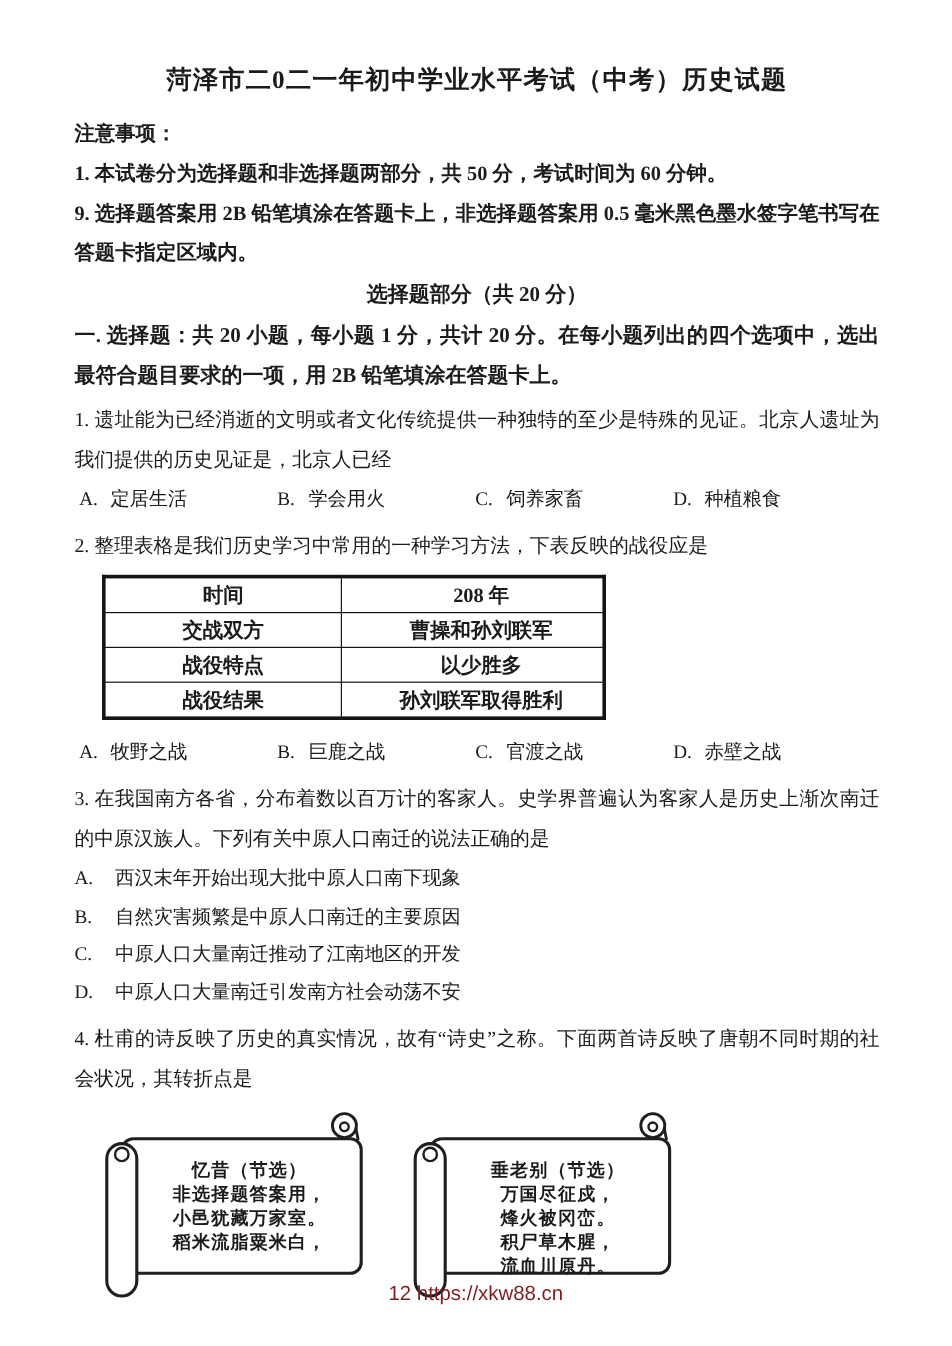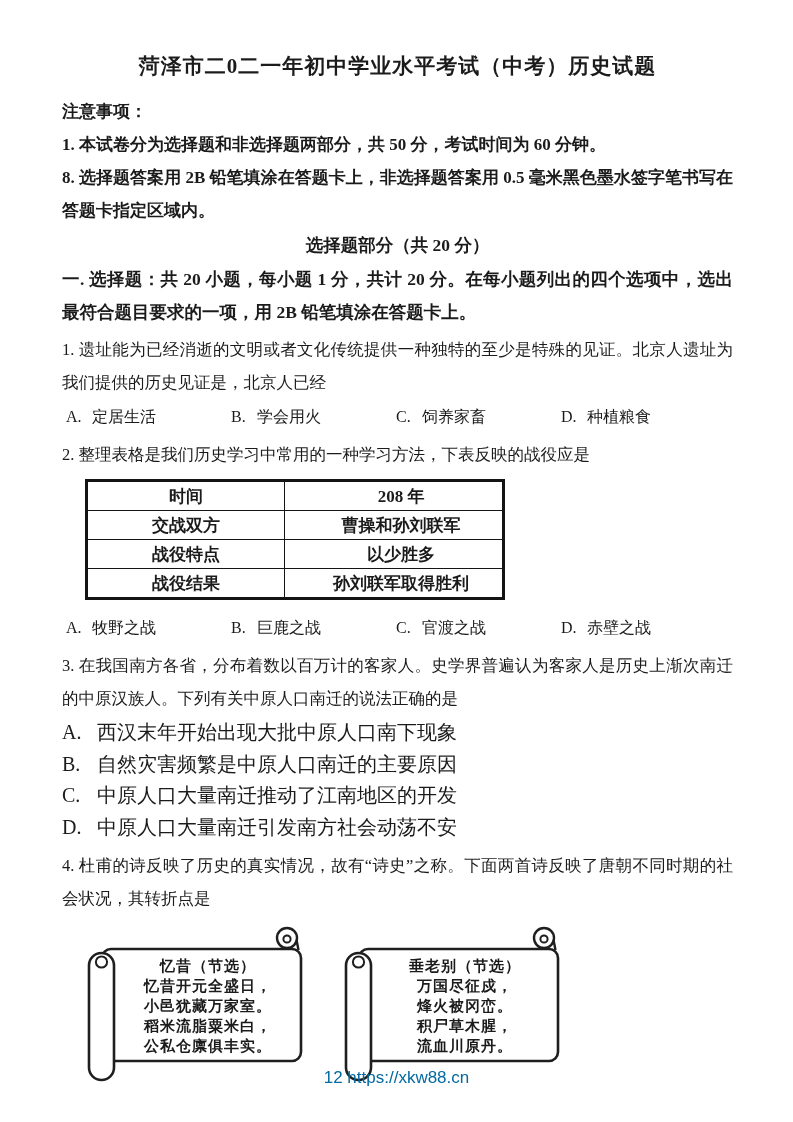--- a/index.html
+++ b/index.html
@@ -64,21 +64,21 @@
     margin: 2px 0 6px 0;
     padding-left: 4px;
     font-size: 16px;
     line-height: 31px;
   }
   .options-row .opt { width: 165px; }
   .options-row .opt:last-child { width: auto; }
   .opt-label { display: inline-block; min-width: 22px; }
   .options-list { margin: 2px 0 6px 0; }
   .options-list .opt-line {
-    font-size: 20px;
+    font-size: 16px;
     line-height: 31.5px;
   }
   .options-list .opt-label { min-width: 30px; }
   .battle-table {
     border-collapse: collapse;
     margin: 8px 0 12px 23px;
     border: 3px solid #141414;
   }
   .battle-table td {
     border: 1.8px solid #141414;
@@ -100,48 +100,48 @@
     position: absolute;
     top: 0;
     width: 232px;
     height: 170px;
   }
   .scroll-1 { left: 21px; }
   .scroll-2 { left: 278px; }
   .scroll svg { position: absolute; left: 0; top: 0; }
   .scroll-text {
     position: absolute;
-    left: 30px; top: 33px;
+    left: 30px; top: 43px;
     width: 190px;
     text-align: center;
     font-size: 15px;
     font-weight: 700;
     line-height: 20px;
     letter-spacing: 1px;
   }
   .page-footer {
     position: absolute;
     left: 0; right: 0;
     top: 1068px;
     text-align: center;
-    color: #0369a1;
+    color: #7f1d1d;
     font-family: "Liberation Sans", sans-serif;
     font-size: 17px;
   }
 </style>
 </head>
 <body>
 
 <div class="page">
 
   <h1 class="doc-title">菏泽市二0二一年初中学业水平考试（中考）历史试题</h1>
 
   <p class="notice-heading">注意事项：</p>
   <p class="notice-item">1. 本试卷分为选择题和非选择题两部分，共 50 分，考试时间为 60 分钟。</p>
-  <p class="notice-item">8. 选择题答案用 2B 铅笔填涂在答题卡上，非选择题答案用 0.5 毫米黑色墨水签字笔书写在答题卡指定区域内。</p>
+  <p class="notice-item">9. 选择题答案用 2B 铅笔填涂在答题卡上，非选择题答案用 0.5 毫米黑色墨水签字笔书写在答题卡指定区域内。</p>
 
   <h2 class="section-heading">选择题部分（共 20 分）</h2>
   <p class="section-instruction">一. 选择题：共 20 小题，每小题 1 分，共计 20 分。在每小题列出的四个选项中，选出最符合题目要求的一项，用 2B 铅笔填涂在答题卡上。</p>
 
   <p class="q-text">1. 遗址能为已经消逝的文明或者文化传统提供一种独特的至少是特殊的见证。北京人遗址为我们提供的历史见证是，北京人已经</p>
   <div class="options-row">
     <div class="opt">
       <span class="opt-label">A.</span>
       <span>定居生活</span>
     </div>
@@ -227,24 +227,23 @@
       <svg width="232" height="170" viewBox="0 0 232 170">
         <circle cx="204" cy="15" r="10" fill="#ffffff" stroke="#1f1f1f" stroke-width="2.4"></circle>
         <circle cx="204" cy="16" r="3.6" fill="none" stroke="#1f1f1f" stroke-width="2"></circle>
         <path d="M213.5,17 L215.5,27" fill="none" stroke="#1f1f1f" stroke-width="2.4"></path>
         <rect x="19" y="26" width="199" height="112" rx="9" fill="#ffffff" stroke="#1f1f1f" stroke-width="2.6"></rect>
         <rect x="6" y="30" width="25" height="127" rx="12.5" fill="#ffffff" stroke="#1f1f1f" stroke-width="2.6"></rect>
         <circle cx="18.5" cy="39" r="5.6" fill="none" stroke="#1f1f1f" stroke-width="2"></circle>
       </svg>
       <div class="scroll-text">
         <div>忆昔（节选）</div>
-        <div>忆昔开元全盛日，</div>
+        <div>非选择题答案用，</div>
         <div>小邑犹藏万家室。</div>
         <div>稻米流脂粟米白，</div>
-        <div>公私仓廪俱丰实。</div>
       </div>
     </div>
 
     <div class="scroll scroll-2">
       <svg width="232" height="170" viewBox="0 0 232 170">
         <circle cx="204" cy="15" r="10" fill="#ffffff" stroke="#1f1f1f" stroke-width="2.4"></circle>
         <circle cx="204" cy="16" r="3.6" fill="none" stroke="#1f1f1f" stroke-width="2"></circle>
         <path d="M213.5,17 L215.5,27" fill="none" stroke="#1f1f1f" stroke-width="2.4"></path>
         <rect x="19" y="26" width="199" height="112" rx="9" fill="#ffffff" stroke="#1f1f1f" stroke-width="2.6"></rect>
         <rect x="6" y="30" width="25" height="127" rx="12.5" fill="#ffffff" stroke="#1f1f1f" stroke-width="2.6"></rect>

